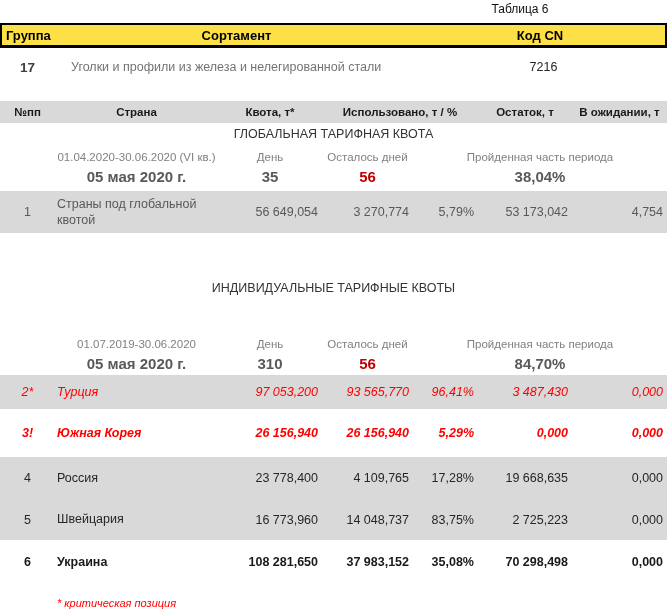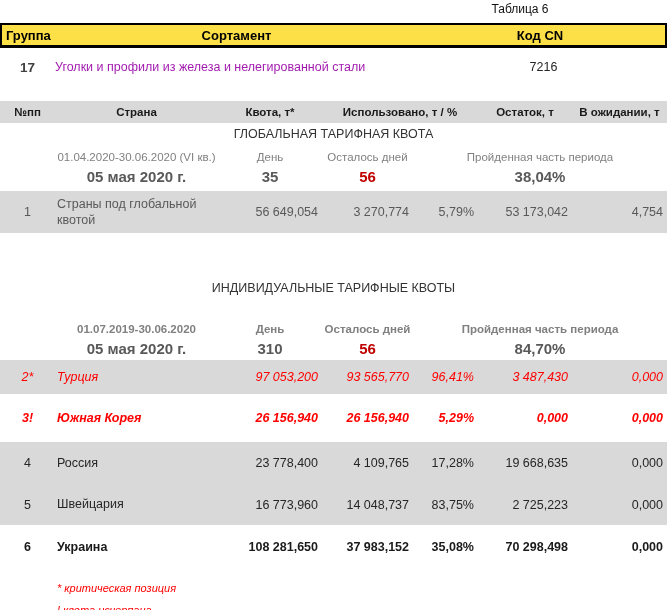--- a/index.html
+++ b/index.html
@@ -29,21 +29,21 @@
   }
   .top-header .c1 { padding-left: 4px; }
   .top-header .c2, .top-header .c3 { text-align: center; }
 
   .top-row {
     margin-top: 8px;
     display: grid; grid-template-columns: 55px 365px 247px;
     height: 22px; align-items: center; font-size: 12.5px;
   }
   .top-row .c1 { text-align: center; font-weight: bold; color: #404040; font-size: 13.5px; }
-  .top-row .c2 { color: #a21caf; }
+  .top-row .c2 { color: #737373; margin-left: 16px; }
   .top-row .c3 { text-align: center; color: #262626; }
 
   
   .grid7 { display: grid; grid-template-columns: 55px 163px 104px 91px 65px 94px 95px; }
   .grid-head { display: grid; grid-template-columns: 55px 163px 104px 156px 94px 95px; }
   .grid-period { display: grid; grid-template-columns: 55px 163px 104px 91px 254px; }
 
   .col-header {
     margin-top: 23px; height: 22px; align-items: center;
     background: #d9d9d9; font-weight: bold; font-size: 11.5px; color: #1a1a1a;
@@ -51,21 +51,21 @@
   .col-header div { text-align: center; }
 
   .section-title {
     margin-top: 4px; text-align: center;
     font-size: 12.5px; color: #333; height: 16px;
   }
   .section-title.ind { margin-top: 48px; }
 
   .period-row { margin-top: 6px; height: 16px; align-items: center;
     font-size: 11.5px; color: #808080; }
-  .period-row.ind { margin-top: 24px; font-weight: bold; }
+  .period-row.ind { margin-top: 39px; }
   .period-row div { text-align: center; }
 
   .date-row { height: 23px; align-items: center;
     font-size: 15px; font-weight: bold; color: #595959; }
   .date-row div { text-align: center; }
   .red-strong { color: #c00000; }
 
   
   .drow { align-items: center; font-size: 12.5px; }
   .drow .num { text-align: center; }

